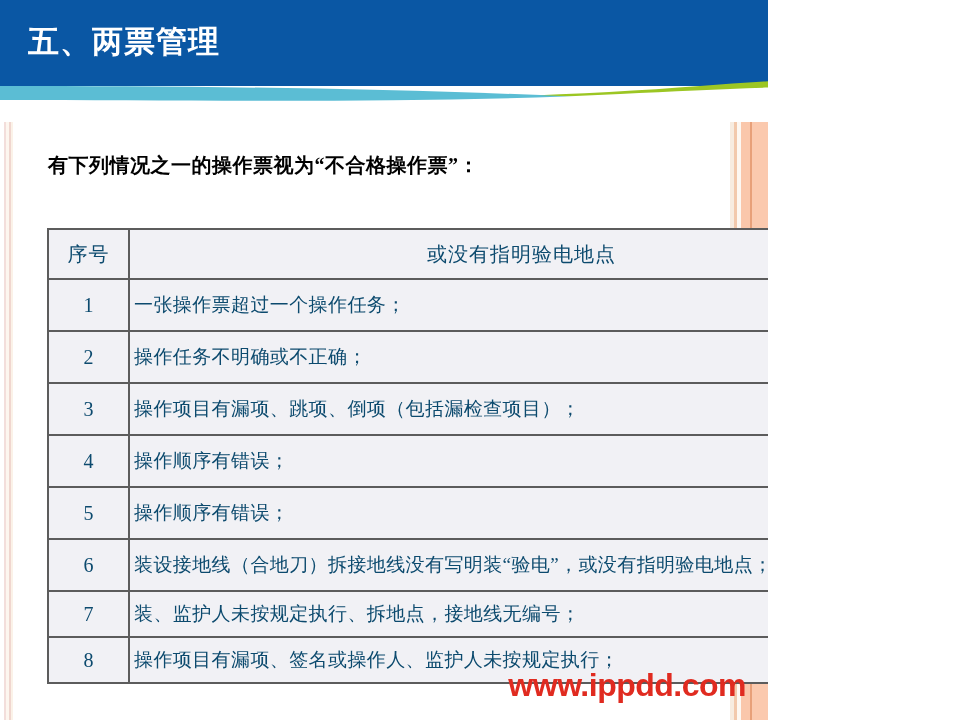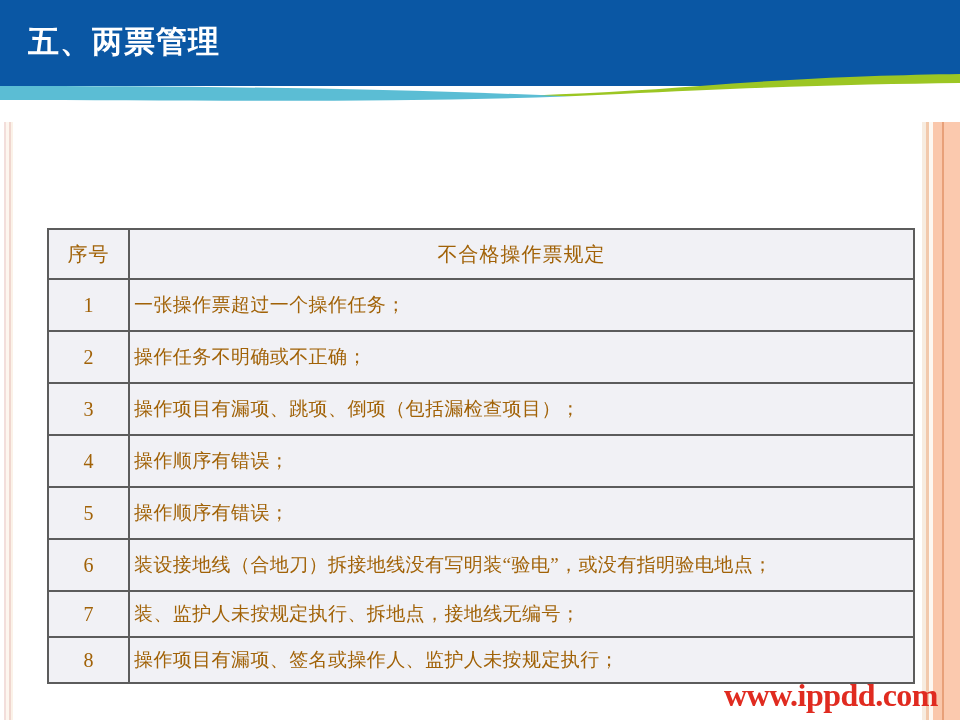--- a/index.html
+++ b/index.html
@@ -12,21 +12,21 @@
     background: #ffffff;
     font-family: "Liberation Serif", "DejaVu Serif", serif;
     overflow: hidden;
     position: relative;
   }
 
   
   #slide {
     position: absolute;
     inset: 0;
-    width: 960px;
+    width: 768px;
     height: 720px;
     background: #ffffff;
     overflow: hidden;
   }
 
   
   .header-band {
     position: absolute;
     left: 0; top: 0;
     width: 960px;
@@ -115,21 +115,21 @@
   }
   .rule-table col.c-no   { width: 81px; }
   .rule-table col.c-text { width: 785px; }
 
   .rule-table th,
   .rule-table td {
     border: 2px solid #5c5c5c;
     background: #f1f1f5;
     padding: 0;
     font-weight: normal;
-    color: #a16207;
+    color: #0c4a6e;
   }
 
   .rule-table th.th-no,
   .rule-table th.th-desc {
     height: 48px;
     font-size: 20px;
     font-weight: normal;
     text-align: center;
     vertical-align: middle;
     letter-spacing: 1px;
@@ -152,25 +152,25 @@
     white-space: nowrap;
   }
 
   
   .rule-table tr.row-tight td { height: 44px; }
 
   
   .watermark {
     position: absolute;
     right: 22px;
-    bottom: 6px;
+    bottom: 16px;
     font-size: 32px;
     font-weight: bold;
     color: #e02b20;
-    font-family: Liberation Serif, serif;
+    font-family: Liberation Sans, sans-serif;
     letter-spacing: -0.5px;
     z-index: 8;
     white-space: nowrap;
   }
 </style>
 </head>
 <body>
 
 <div id="slide">
 
@@ -200,30 +200,31 @@
 
   <div class="edge-right">
     <div class="r1"></div>
     <div class="r2"></div>
     <div class="r3"></div>
     <div class="r4"></div>
     <div class="r5"></div>
     <div class="r6"></div>
   </div>
 
+  <div class="intro-text">有下列情况之一的操作票视为“不合格操作票”：</div>
 
   <table class="rule-table">
     <colgroup>
       <col class="c-no">
       <col class="c-text">
     </colgroup>
     <thead>
       <tr>
         <th class="th-no">序号</th>
-        <th class="th-desc">不合格操作票规定</th>
+        <th class="th-desc">或没有指明验电地点</th>
       </tr>
     </thead>
     <tbody>
       <tr>
         <td class="cell-no">1</td>
         <td class="cell-text">一张操作票超过一个操作任务；</td>
       </tr>
       <tr>
         <td class="cell-no">2</td>
         <td class="cell-text">操作任务不明确或不正确；</td>

